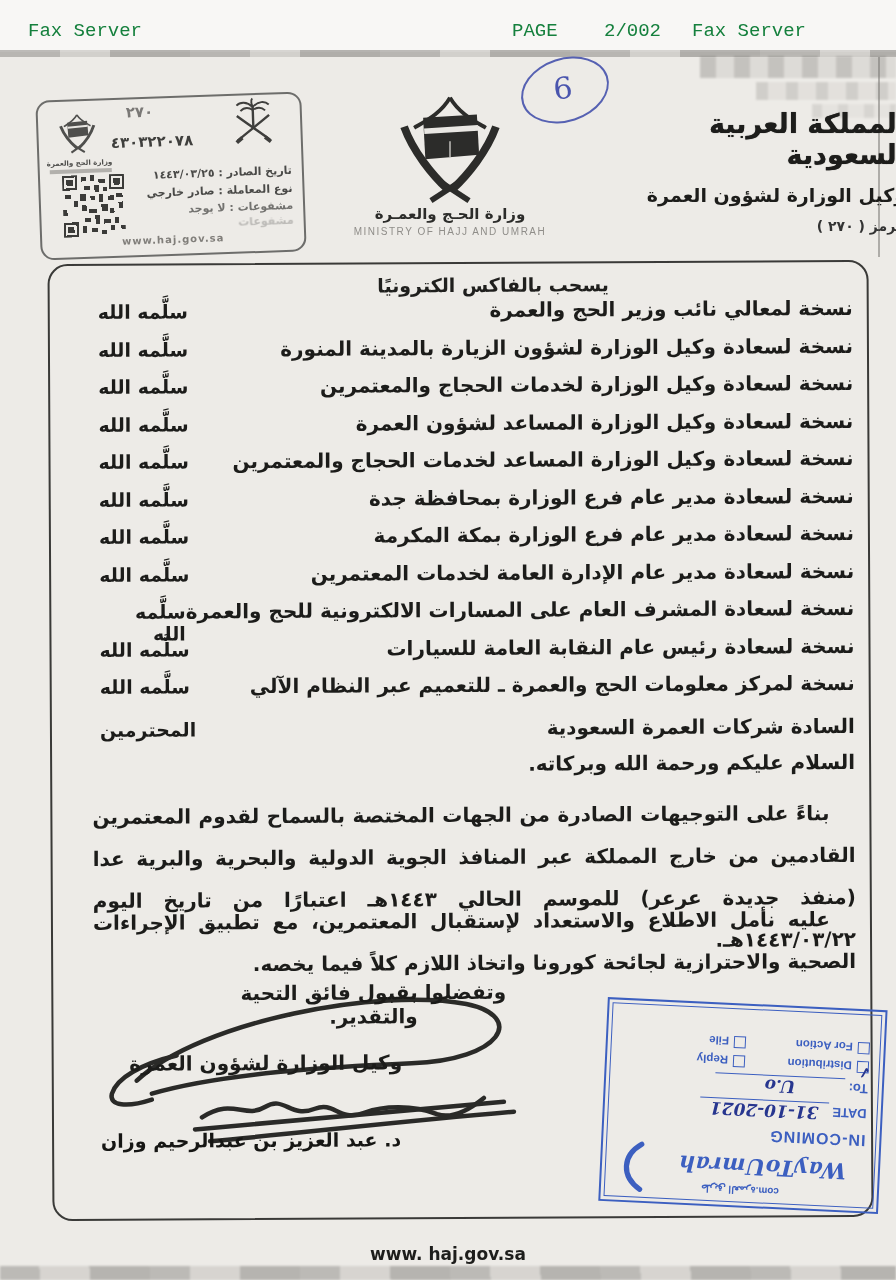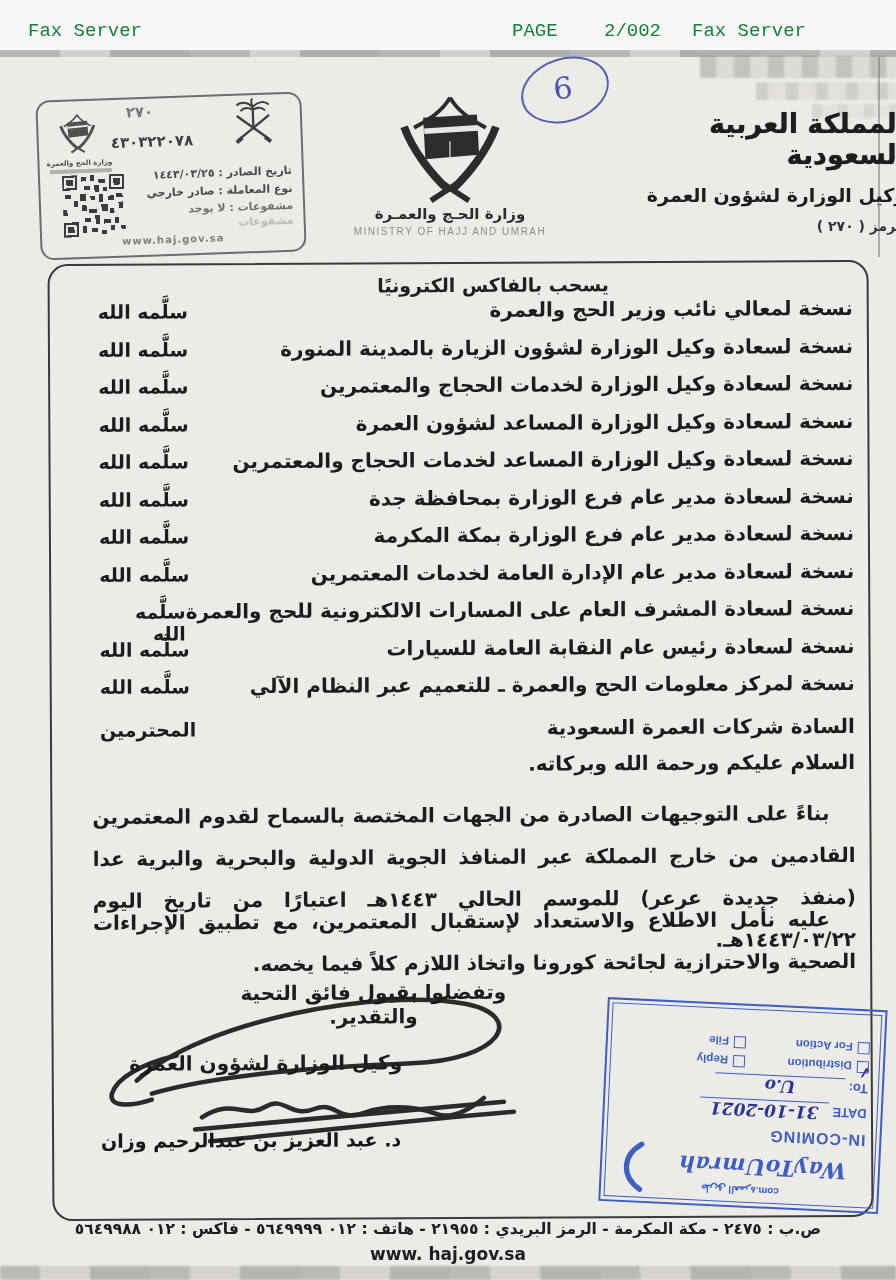--- a/index.html
+++ b/index.html
@@ -313,16 +313,15 @@
         <div class="inc-checks">
           <span><span class="cbox"><span class="penmark">✓</span></span><span>Distribution</span></span>
           <span><span class="cbox"></span><span>Reply</span></span>
           <span><span class="cbox"></span><span>For Action</span></span>
           <span><span class="cbox"></span><span>File</span></span>
         </div>
       </div>
     </div>
   </div>
 
-  <div class="foot1">ص.ب : ٢٤٧٥ - مكة المكرمة - الرمز البريدي : ٢١٩٥٥ - هاتف : ٠١٢ ٥٦٤٩٩٩٩ - فاكس : ٠١٢ ٥٦٤٩٩٨٨</div>
   <div class="foot2">www. haj.gov.sa</div>
 
 </div>
 
 </body></html>

